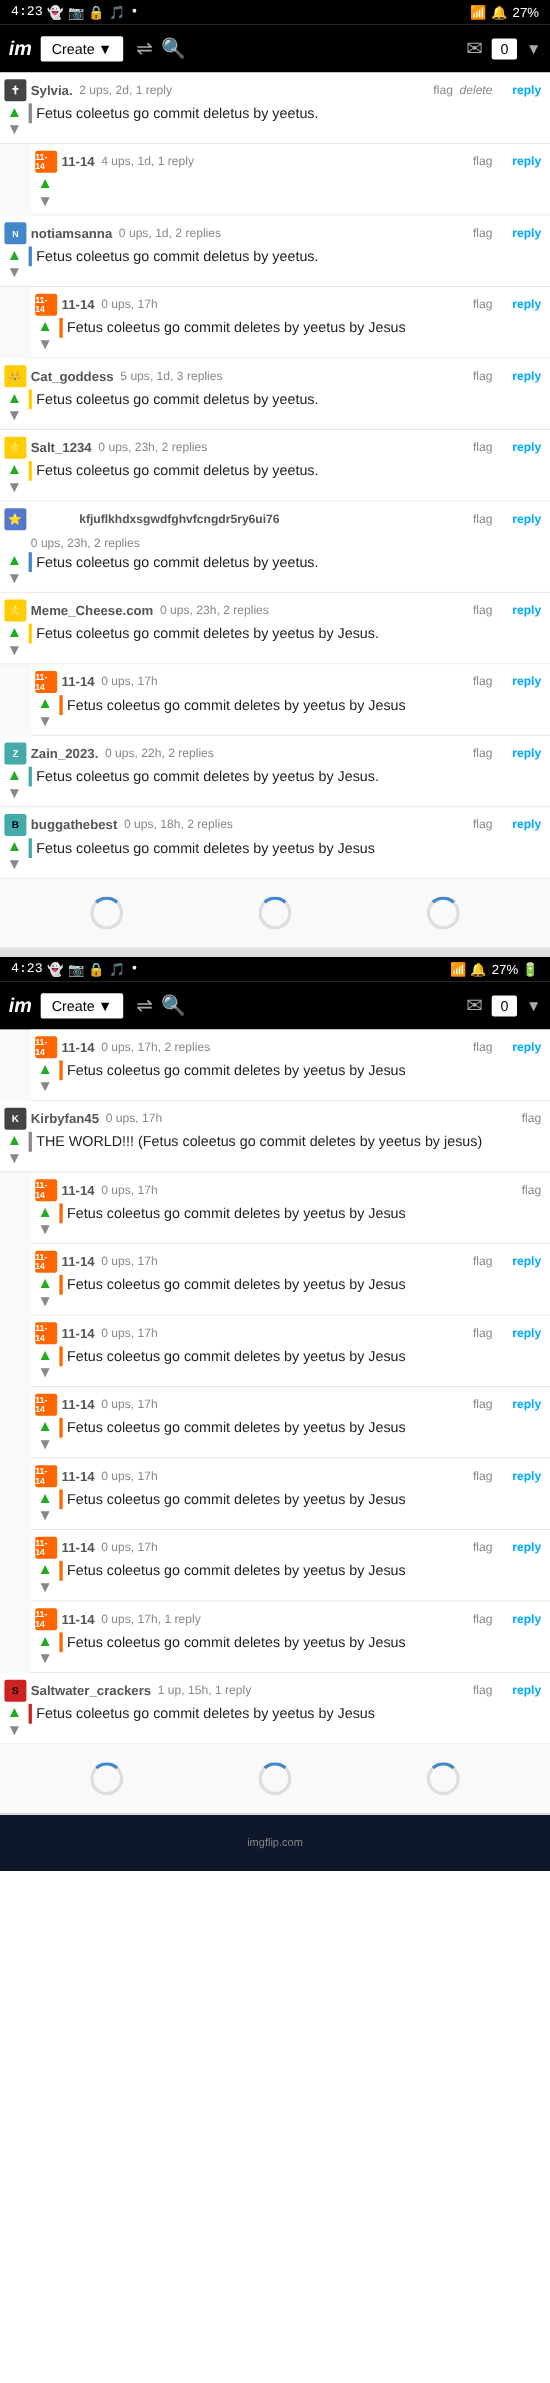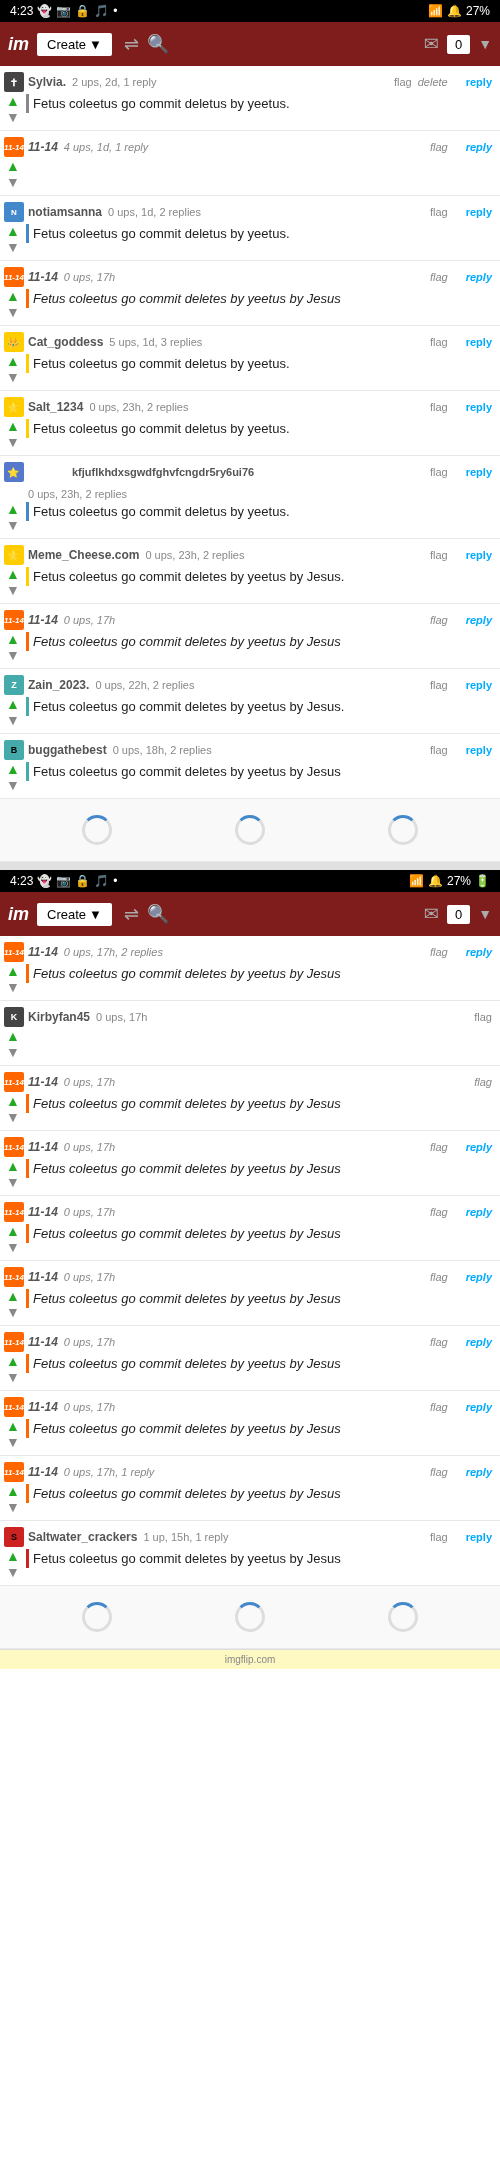--- a/index.html
+++ b/index.html
@@ -14,26 +14,26 @@
     .status-bar {
       background: #000;
       color: #fff;
       display: flex;
       justify-content: space-between;
       align-items: center;
       padding: 4px 10px;
       font-size: 12px;
       height: 22px;
     }
-    .status-left { display: flex; align-items: flex-start; gap: 4px; }
+    .status-left { display: flex; align-items: flex-start; gap: 4px; font-family: Liberation Mono, monospace; }
     .status-right { display: flex; align-items: center; gap: 4px; }
 
     
     .nav-bar {
-      background: #7f1d1d;
+      background: #000000;
       display: flex;
       align-items: center;
       padding: 6px 8px;
       gap: 8px;
       height: 44px;
     }
     .nav-logo {
       color: #fff;
       font-weight: bold;
       font-size: 18px;
@@ -188,21 +188,21 @@
     .border-gray { border-left-color: #888; }
 
     .comment-text {
       font-size: 13px;
       color: #222;
       line-height: 1.4;
     }
 
     
     .comment-indented {
-      font-style: italic;
+      margin-left: 28px;
     }
 
     
     .loading-area {
       background: #f9f9f9;
       display: flex;
       justify-content: space-around;
       padding: 16px 20px;
       border-bottom: 1px solid #e8e8e8;
     }
@@ -218,23 +218,23 @@
     @keyframes spin { to { transform: rotate(360deg); } }
 
     
     .section-divider {
       background: #e0e0e0;
       height: 8px;
     }
 
     
     .footer-bar {
-      background: #fef9c3;
+      background: #0f172a;
       text-align: center;
-      padding: 4px;
+      padding: 20px;
       font-size: 10px;
       color: #888;
       border-top: 1px solid #ddd;
     }
   </style>
 </head>
 <body>
 
 <div class="status-bar">
   <div class="status-left">
@@ -597,20 +597,23 @@
       </div>
       <div class="comment-actions">
         <span class="action-flag">flag</span>
       </div>
     </div>
     <div class="comment-body">
       <div class="vote-column">
         <span class="vote-up">▲</span>
         <span class="vote-down">▼</span>
       </div>
+      <div class="comment-content-wrap border-gray">
+        <span class="comment-text">THE WORLD!!! (Fetus coleetus go commit deletes by yeetus by jesus)</span>
+      </div>
     </div>
   </div>
 
   <div class="comment-item comment-indented">
     <div class="comment-header">
       <div class="comment-user-info">
         <div class="user-avatar avatar-orange" style="font-size:8px;">11-14</div>
         <span class="username">11-14</span>
         <span class="comment-meta">0 ups, 17h</span>
       </div>

